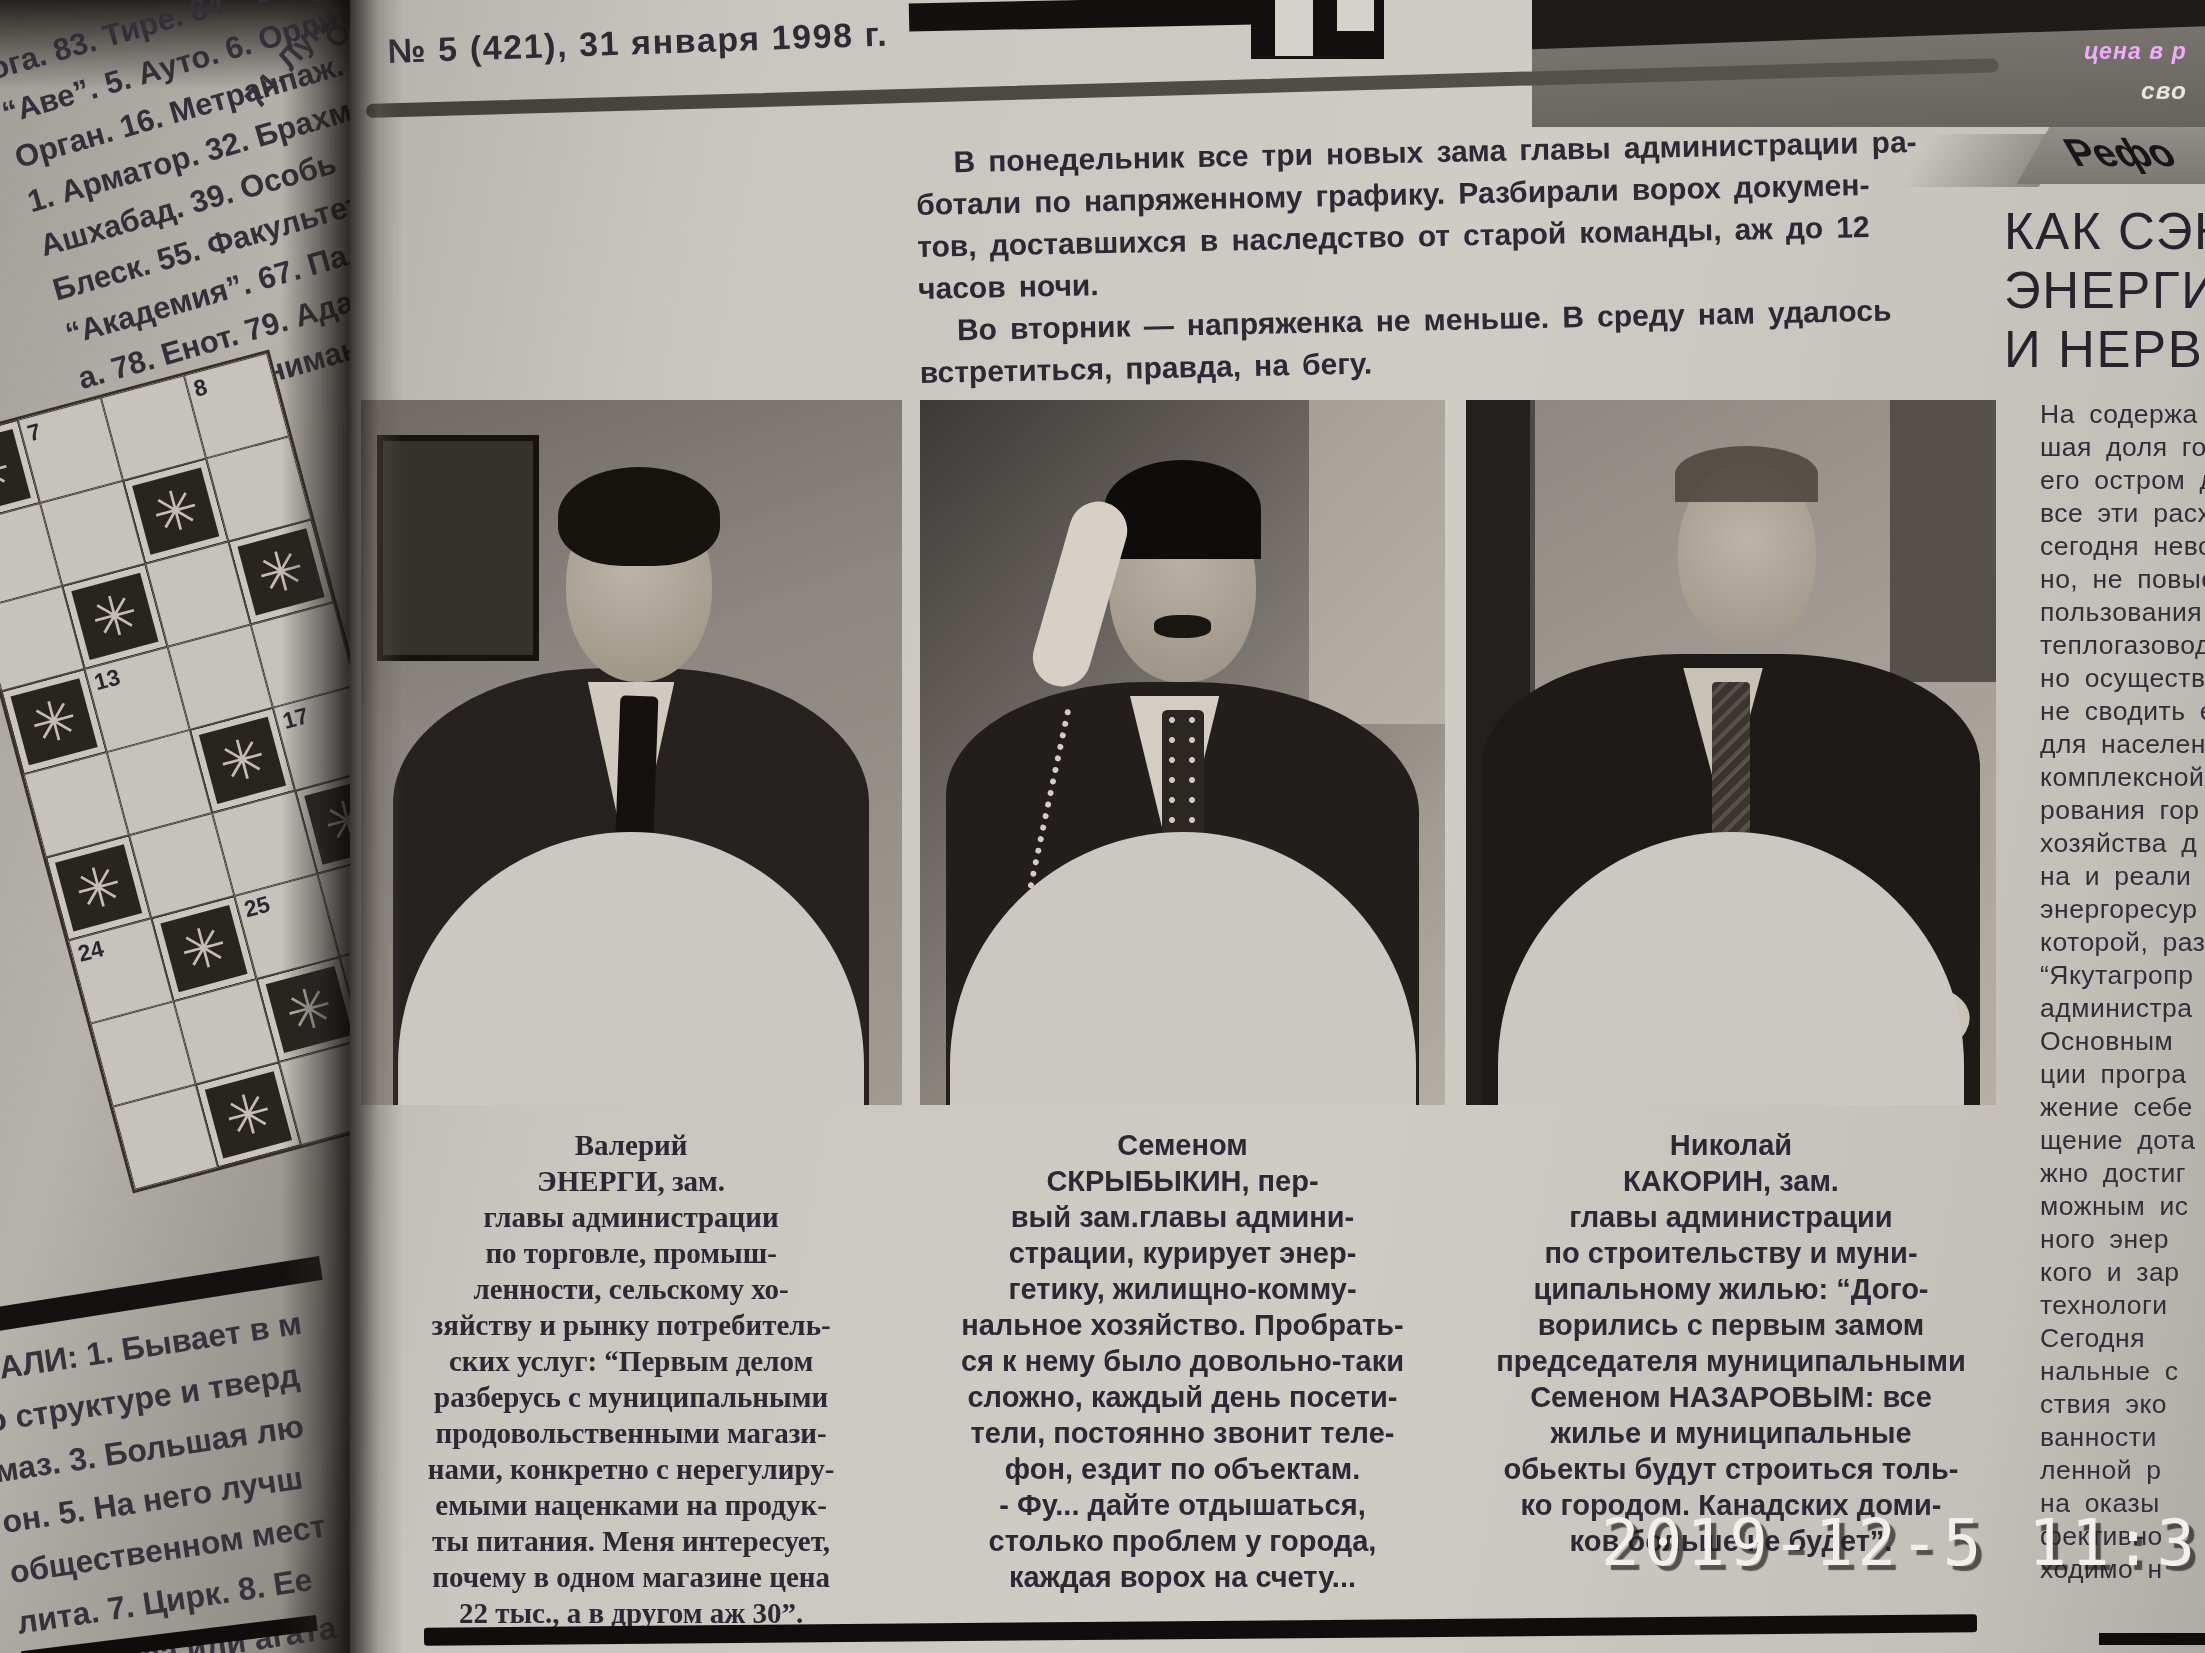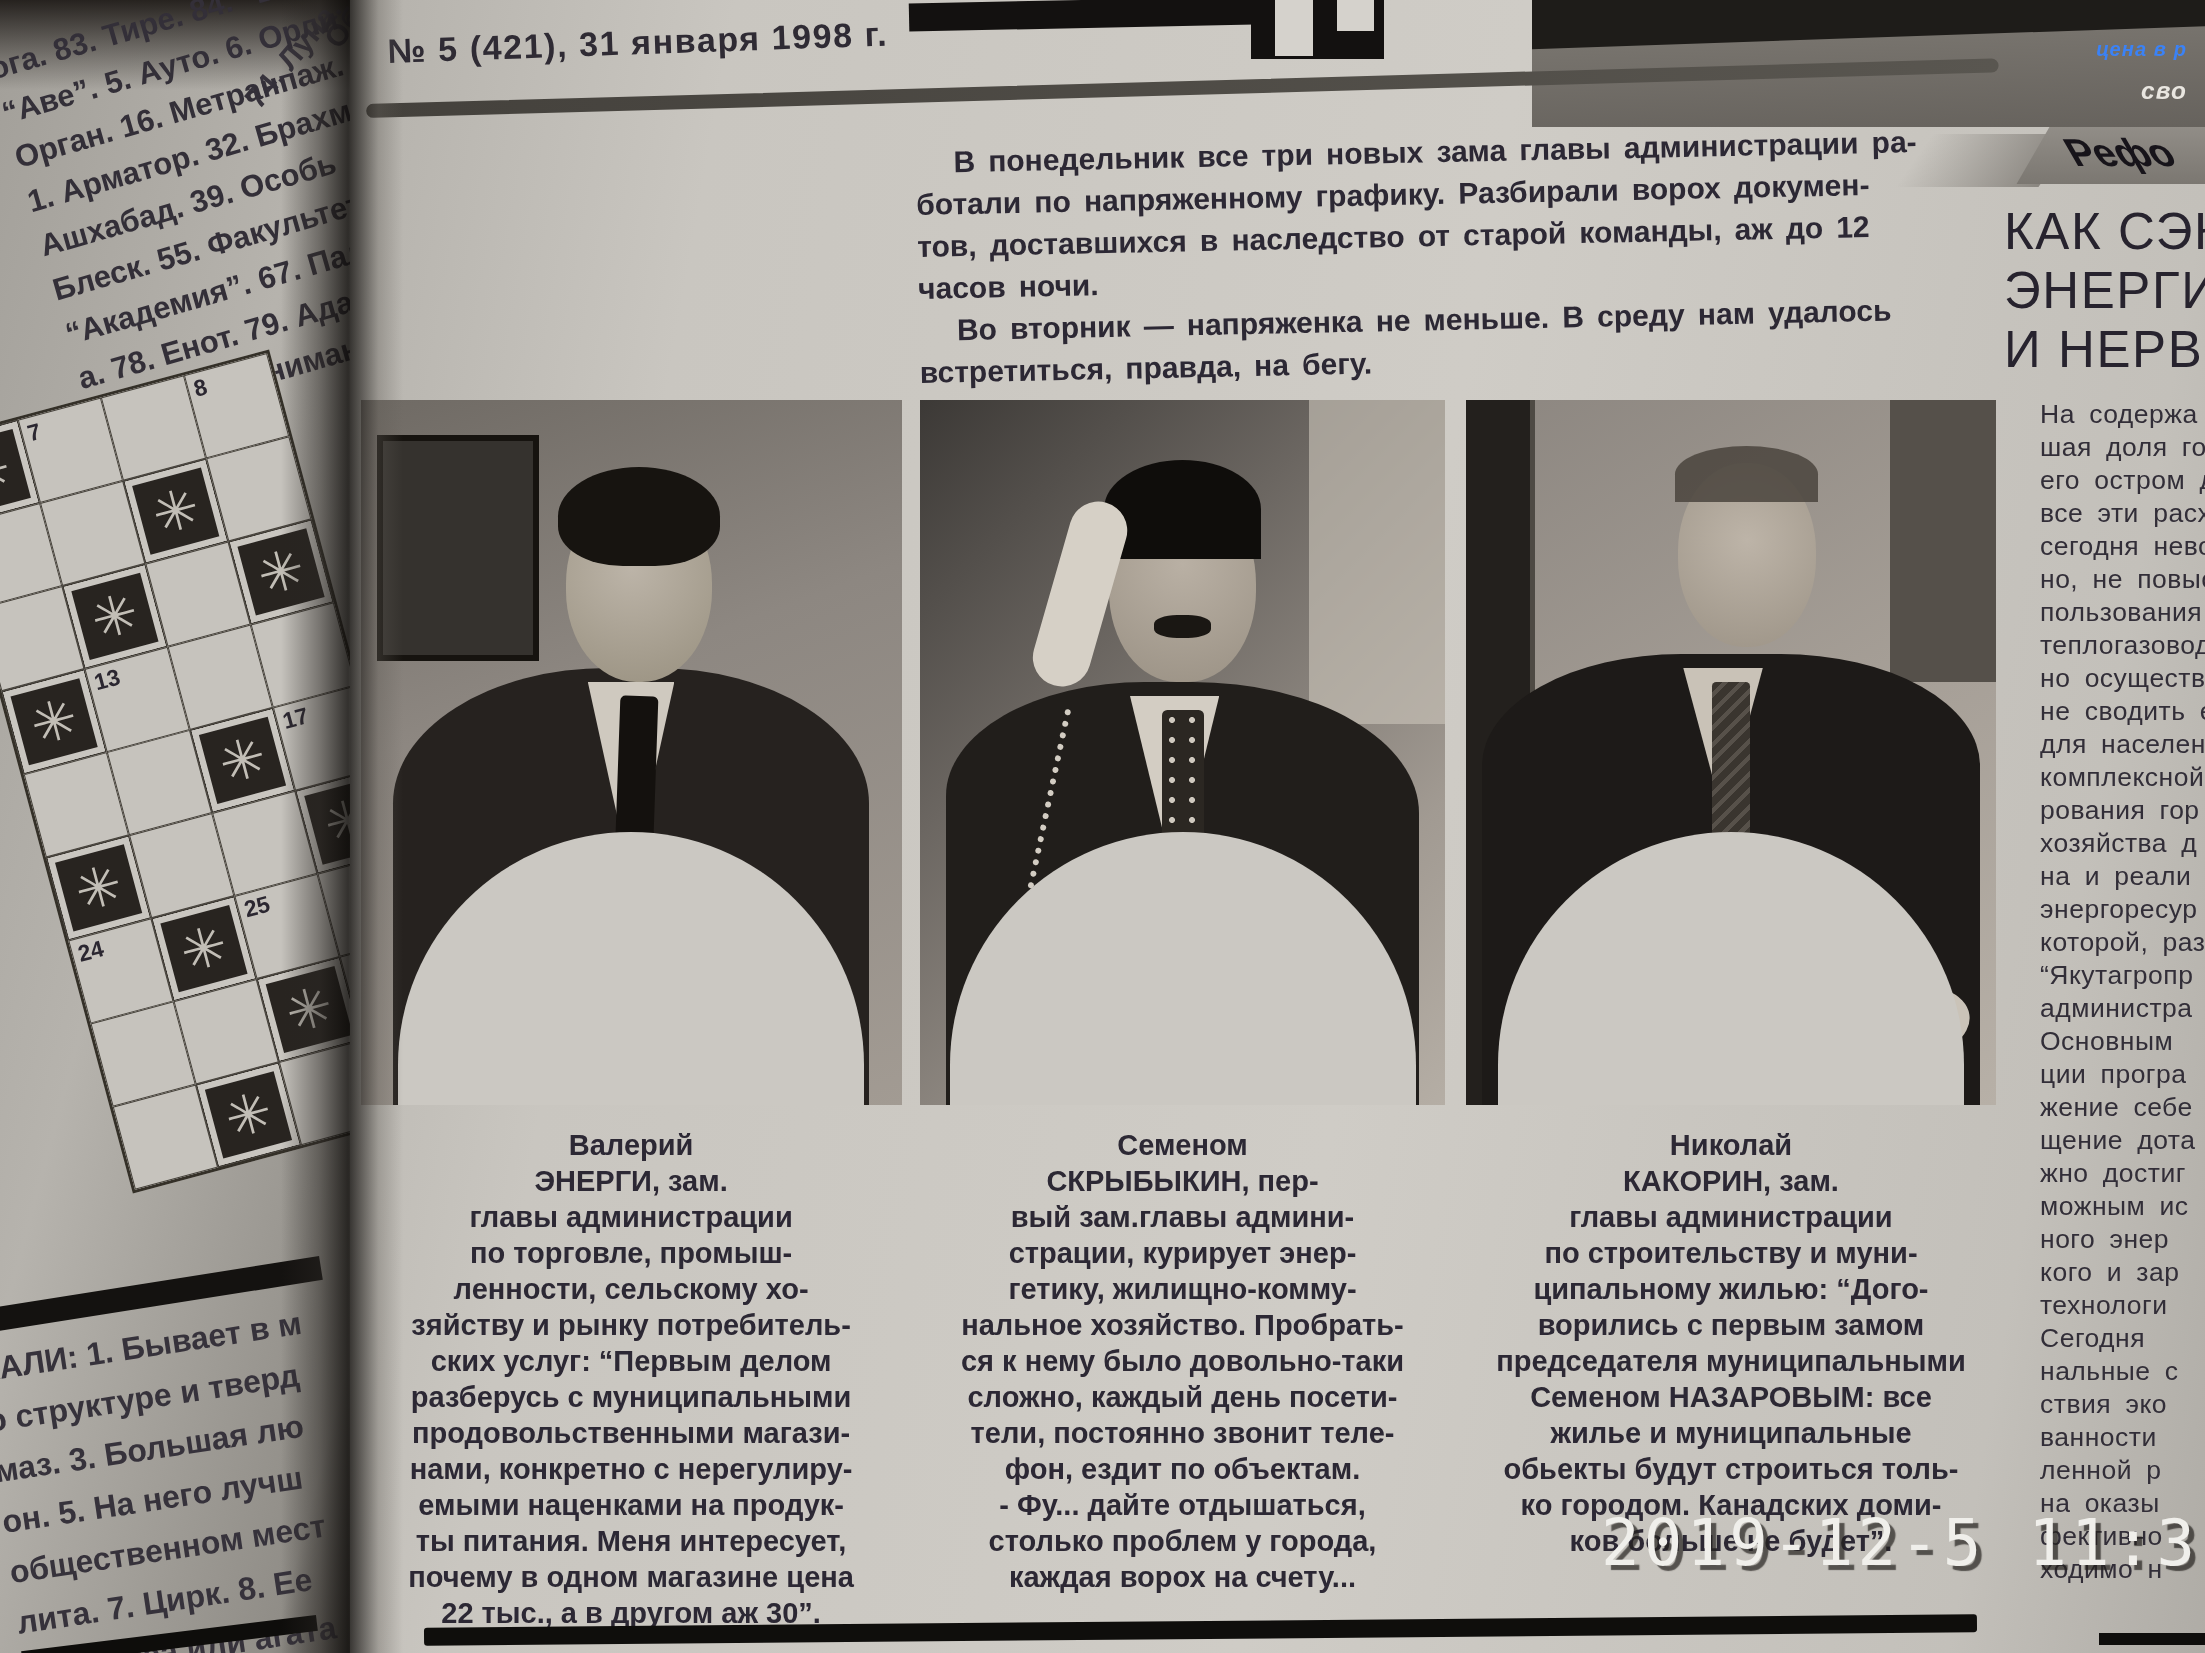--- a/index.html
+++ b/index.html
@@ -41,41 +41,41 @@
     background:linear-gradient(100deg,#b4b1ab 0%,#c9c6c0 18%,#cfccc6 55%,#c3c0ba 88%,#afaca6 100%);}
 
   
   .ls-bar{left:559px;top:0;width:345px;height:27.6px;background:#131110;transform:rotate(-1.2deg);}
   .ls-block{left:901px;top:0;width:133px;height:59px;background:#131110;}
   .ls-slot1{left:925px;top:0;width:38px;height:56px;background:#d5d2cc;}
   .ls-slot2{left:987px;top:0;width:37px;height:31px;background:#d5d2cc;}
   .masthead-right{left:1182px;top:0;width:673px;height:127px;background:#1e1c19;overflow:hidden;}
   .mh-band{left:-85px;top:35px;width:901px;height:148px;transform:skewX(-35deg) rotate(-2deg);
     background:linear-gradient(#787younger46d, #5f5b56);background:linear-gradient(#77736d,#5f5b56);}
-  .mh-price1{right:18px;top:38px;font-size:20px;font-style:italic;font-weight:bold;color:#3b82f6;letter-spacing:1.1px;}
+  .mh-price1{right:18px;top:38px;font-size:23px;font-style:italic;font-weight:bold;color:#f0abfc;letter-spacing:1.1px;}
   .mh-price2{right:18px;top:77px;font-size:24.4px;font-style:italic;font-weight:bold;color:#e9e6e0;letter-spacing:1.1px;}
 
   .issue-line{left:37px;top:32px;font-size:34px;font-weight:bold;color:#2f2b34;
     transform:rotate(-2deg);transform-origin:0 0;letter-spacing:1.6px;white-space:nowrap;}
   .rule{left:16px;top:104px;width:1633px;height:13.8px;border-radius:7.4px;
     background:linear-gradient(90deg,#44413c,#595650);transform:rotate(-1.6deg);transform-origin:0 0;}
 
   .headline{left:32px;top:133px;width:520px;text-align:center;color:#201d24;}
   .headline .hl{position:static;display:block;line-height:112px;white-space:nowrap;}
   .headline .hl span{position:static;display:inline-block;font-size:92px;font-weight:900;
     letter-spacing:1.1px;transform:scale(.74,1.08);-webkit-text-stroke:3.2px #201d24;}
 
   .intro{left:565px;top:142px;width:1092px;transform:rotate(-1.2deg);transform-origin:0 0;
     font-size:30px;font-weight:bold;color:#2c2834;line-height:42px;word-spacing:4.8px;}
   .intro div{position:static;white-space:nowrap;}
   .intro div:nth-child(1),.intro div:nth-child(5){padding-left:38px;}
 
   
   .col{top:400px;height:1254px;}
-  .col1{left:10.6px;width:541px;}
+  .col1{left:10.6px;width:541px;font-family:Liberation Serif, serif;}
   .col2{left:570px;width:525px;}
   .col3{left:1116px;width:530px;}
   .photo{left:0;top:0;right:0;height:705px;overflow:hidden;}
   .p1{background:linear-gradient(160deg,#6f6a64 0%,#8d8781 40%,#a29b93 100%);}
   .p2{background:linear-gradient(135deg,#3c3936 0%,#6b6661 35%,#a19a92 75%,#b5aea5 100%);}
   .p3{background:linear-gradient(150deg,#8c8680 0%,#a59e96 50%,#b7b0a7 100%);}
   .shape{position:absolute;}
   
   .p1 .shelf{left:3%;top:5%;width:30%;height:32%;background:#35322e;border:6.4px solid #16130f;}
   .p1 .head{left:38%;top:13%;width:27%;height:27%;border-radius:48%;

